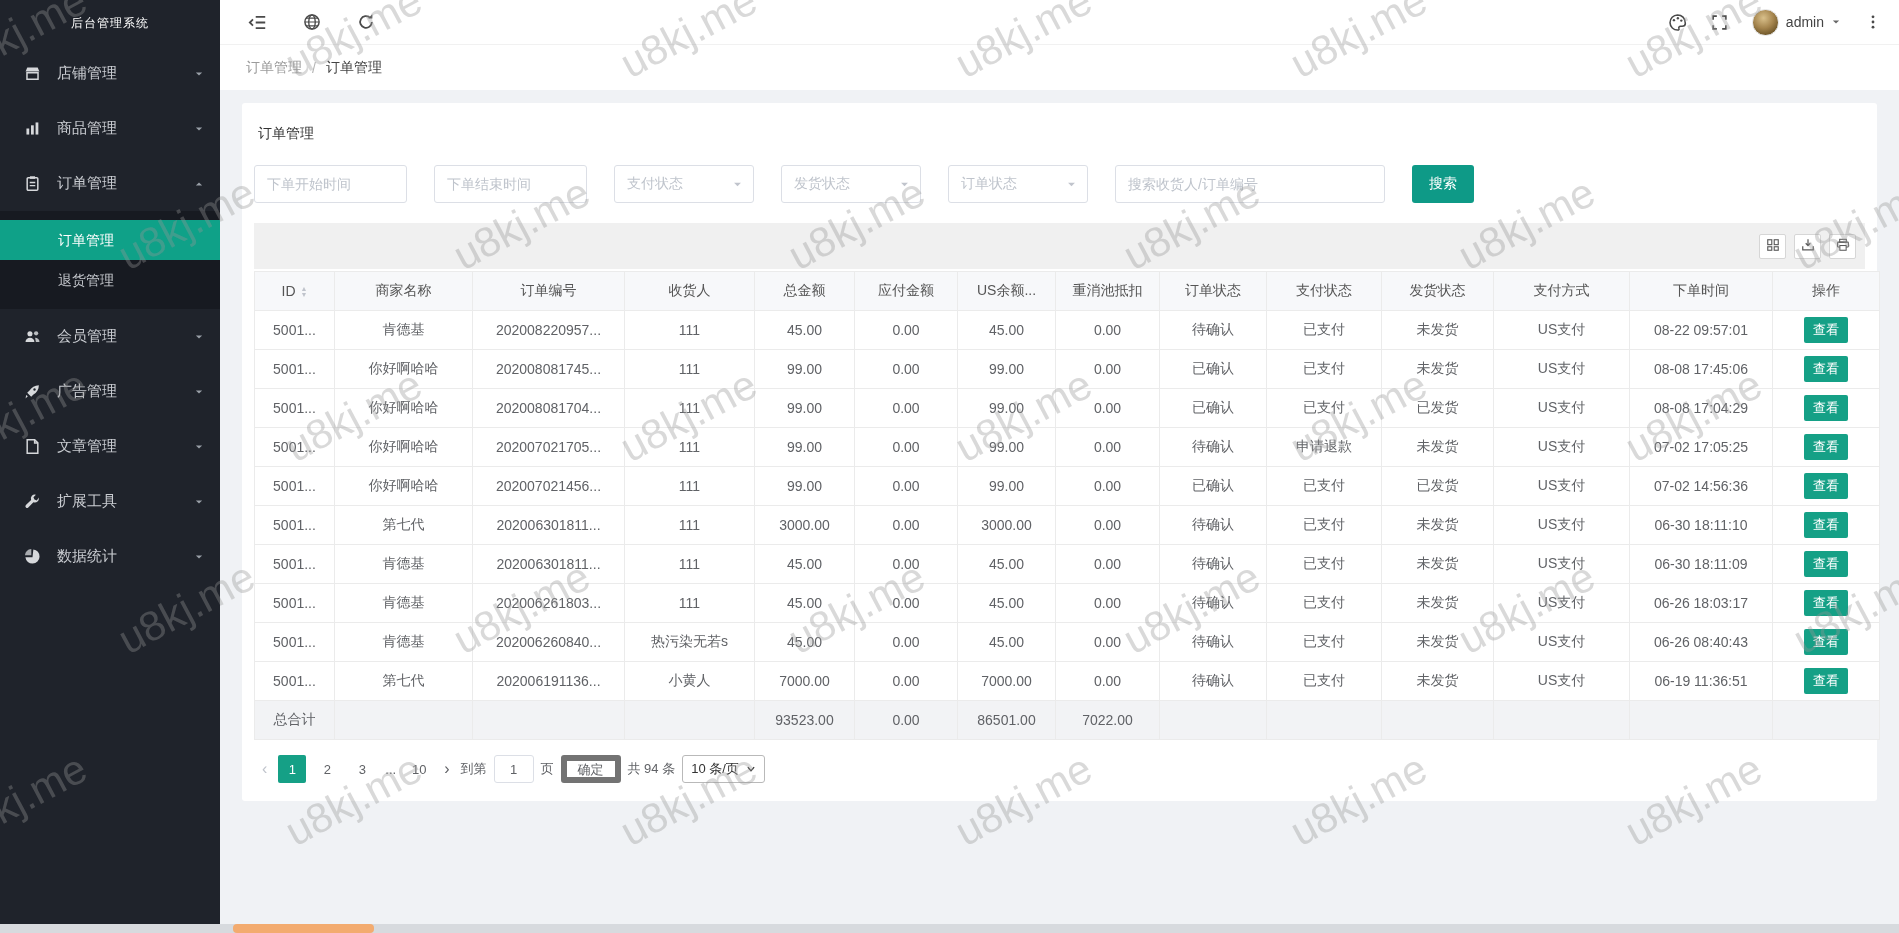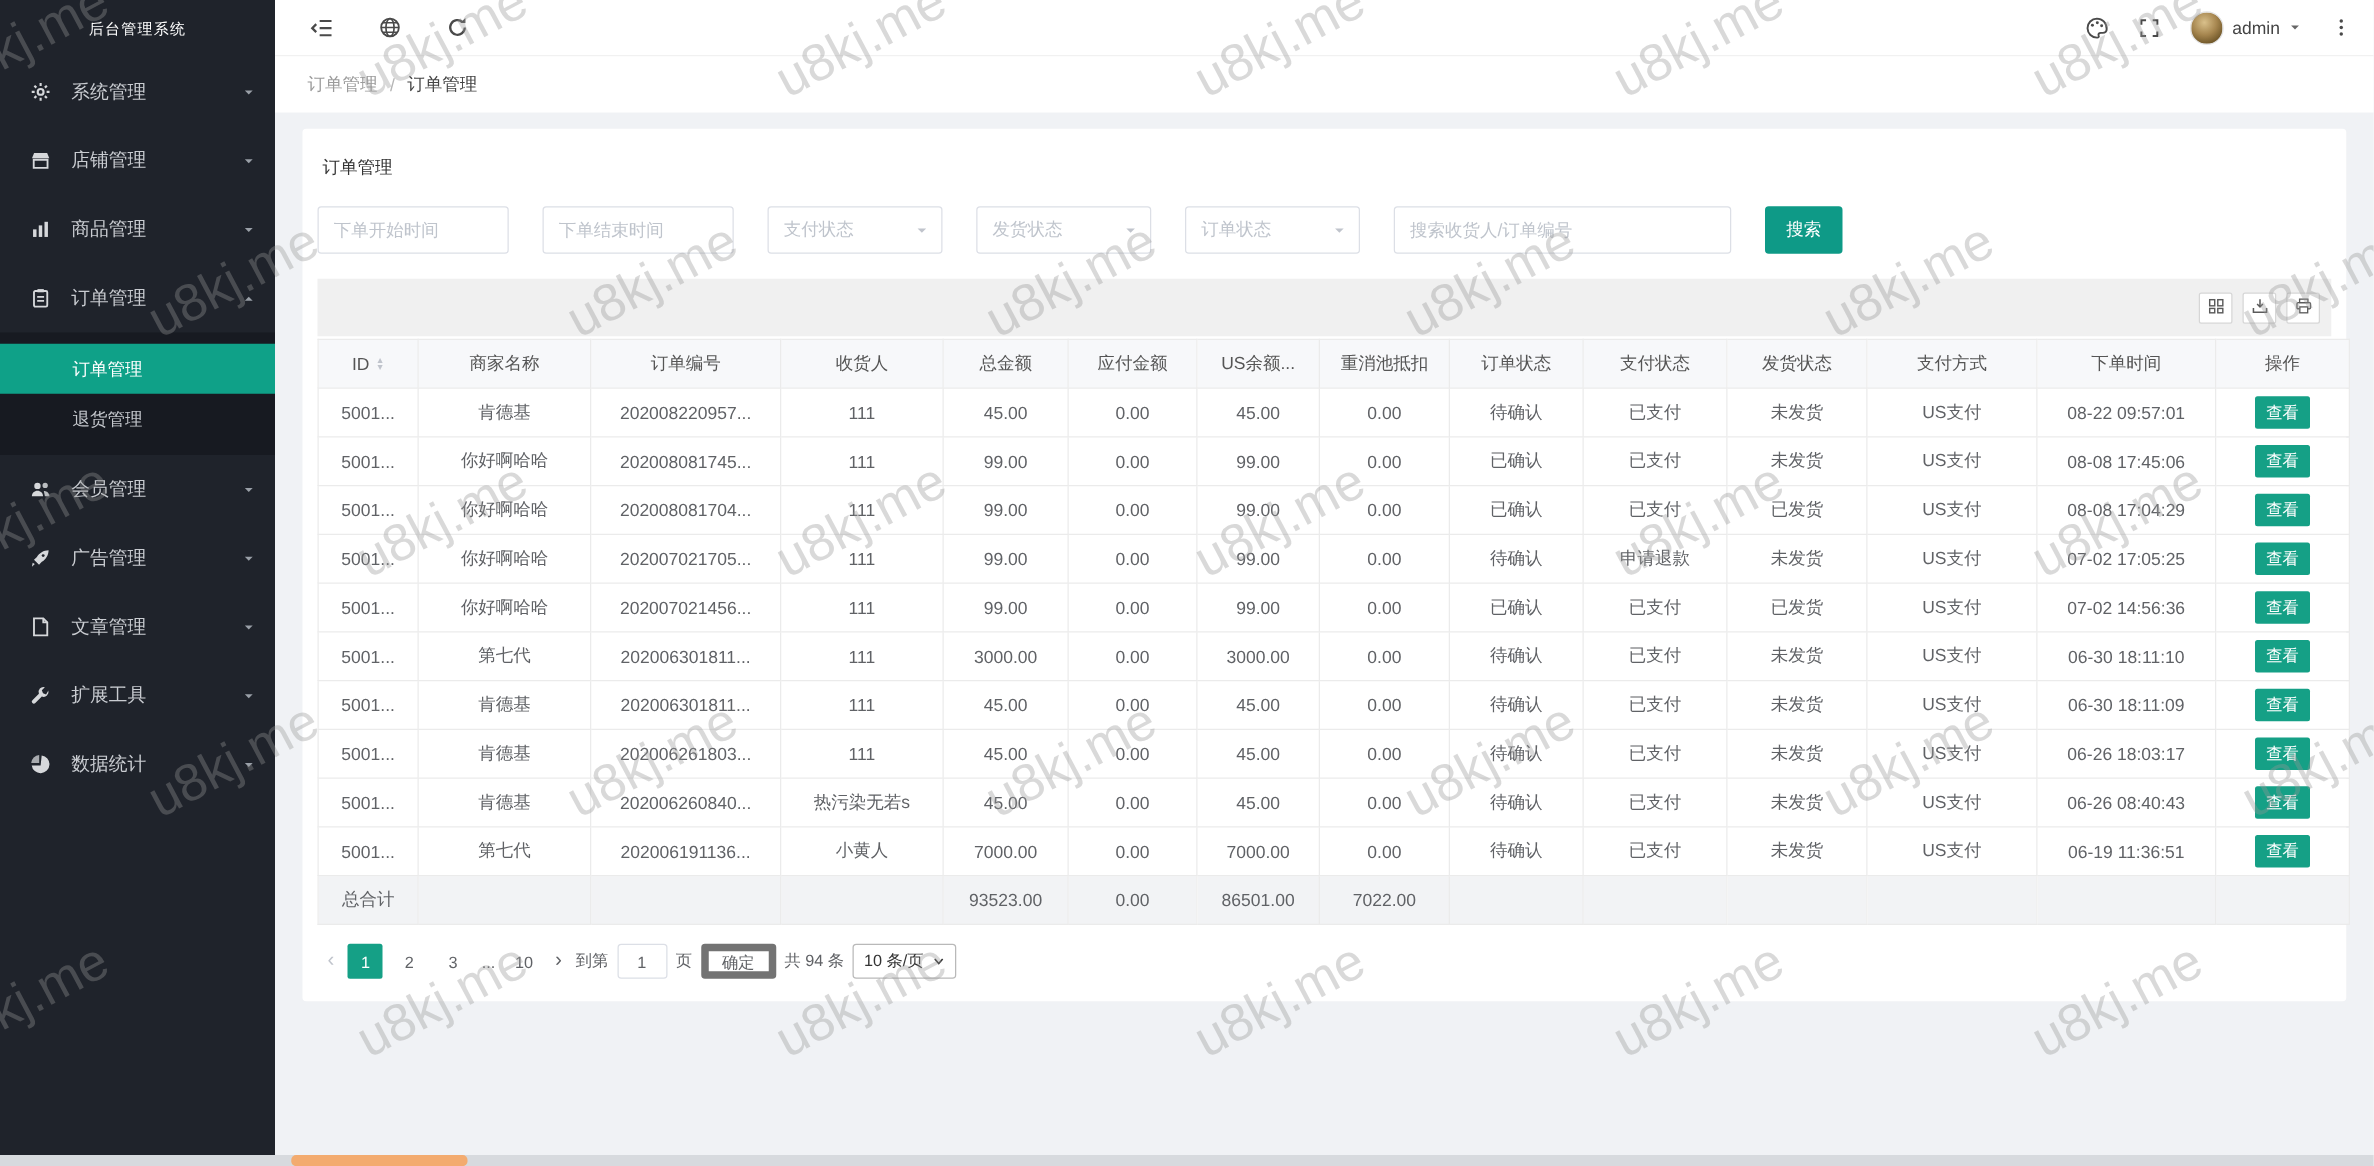--- a/index.html
+++ b/index.html
@@ -99,36 +99,20 @@
 </style>
 </head>
 <body>
 
 <div class="sidebar">
   <div class="side-title">后台管理系统</div>
   <div>
       <div class="menu-item">
         <span class="mi-icon">
           <svg viewBox="0 0 16 16" width="17" height="17" aria-hidden="true">
-            <g stroke="currentColor" stroke-width="1.6" fill="none">
-              <circle cx="8" cy="8" r="2.2"></circle>
-              <path d="M8 1.3v2.2M8 12.5v2.2M1.3 8h2.2M12.5 8h2.2M3.3 3.3l1.5 1.5M11.2 11.2l1.5 1.5M12.7 3.3l-1.5 1.5M4.8 11.2l-1.5 1.5"></path>
-            </g>
-          </svg>
-        </span>
-        <span class="mi-label">系统管理</span>
-        <span class="caret ">
-          <svg viewBox="0 0 16 16" width="10" height="10" aria-hidden="true">
-            <path d="M3 5.5l5 5 5-5z" fill="currentColor"></path>
-          </svg>
-        </span>
-      </div>
-      <div class="menu-item">
-        <span class="mi-icon">
-          <svg viewBox="0 0 16 16" width="17" height="17" aria-hidden="true">
             <path d="M1.5 6.2L3.1 2.3h9.8l1.6 3.9z" fill="currentColor"></path>
             <path d="M2.8 7.3h10.4v6.2H2.8z" fill="none" stroke="currentColor" stroke-width="1.4"></path>
           </svg>
         </span>
         <span class="mi-label">店铺管理</span>
         <span class="caret ">
           <svg viewBox="0 0 16 16" width="10" height="10" aria-hidden="true">
             <path d="M3 5.5l5 5 5-5z" fill="currentColor"></path>
           </svg>
         </span>

